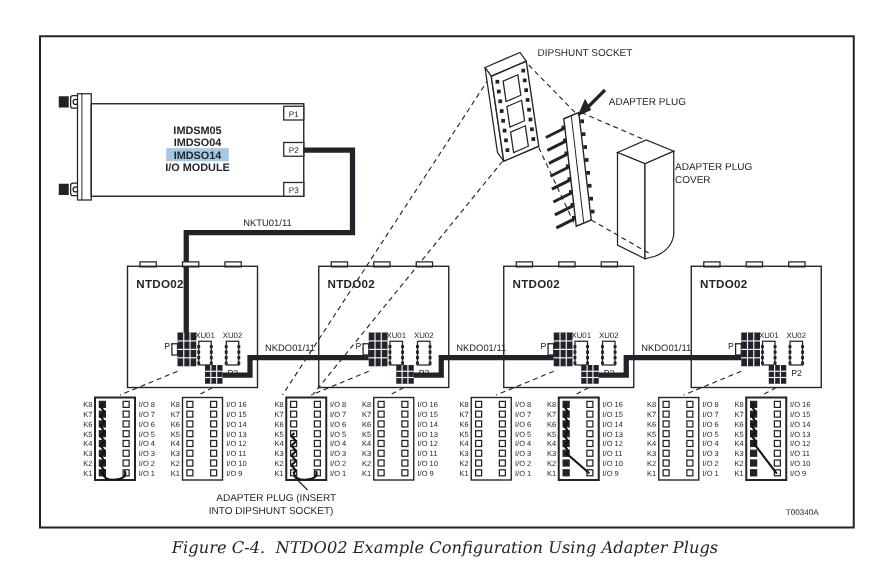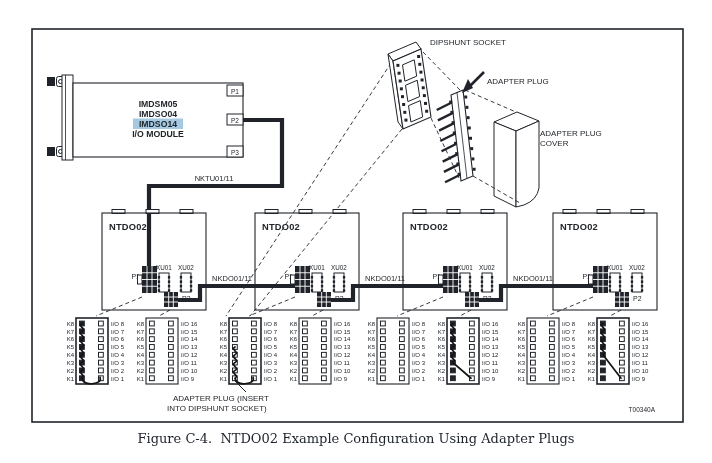--- a/index.html
+++ b/index.html
@@ -1,21 +1,21 @@
 <!DOCTYPE html>
 <html><head>
 <meta charset="utf-8">
 <style>
   html,body{margin:0;padding:0;background:#ffffff;}
   .page{position:relative;width:712px;height:463px;background:#ffffff;overflow:hidden;
         font-family:"Liberation Sans",sans-serif;}
   svg{position:absolute;left:0;top:0;}
   svg text{font-family:"Liberation Sans",sans-serif;fill:#22262b;}
   .caption{position:absolute;left:0;top:431px;width:712px;text-align:center;
-           font-family:"DejaVu Serif",serif;font-size:13px;
+           font-family:"DejaVu Serif",serif;font-style:italic;font-size:13px;
            color:#1d222b;white-space:pre;}
 </style>
 </head>
 <body>
 
 <div class="page">
   <svg id="diagram" width="712" height="430" viewBox="0 0 712 430">
       <rect x="32" y="29" width="651" height="393" fill="none" stroke="#20242a" stroke-width="1.6"></rect>
       <g>
         <rect x="47" y="77" width="8" height="9" fill="#20242a"></rect>

